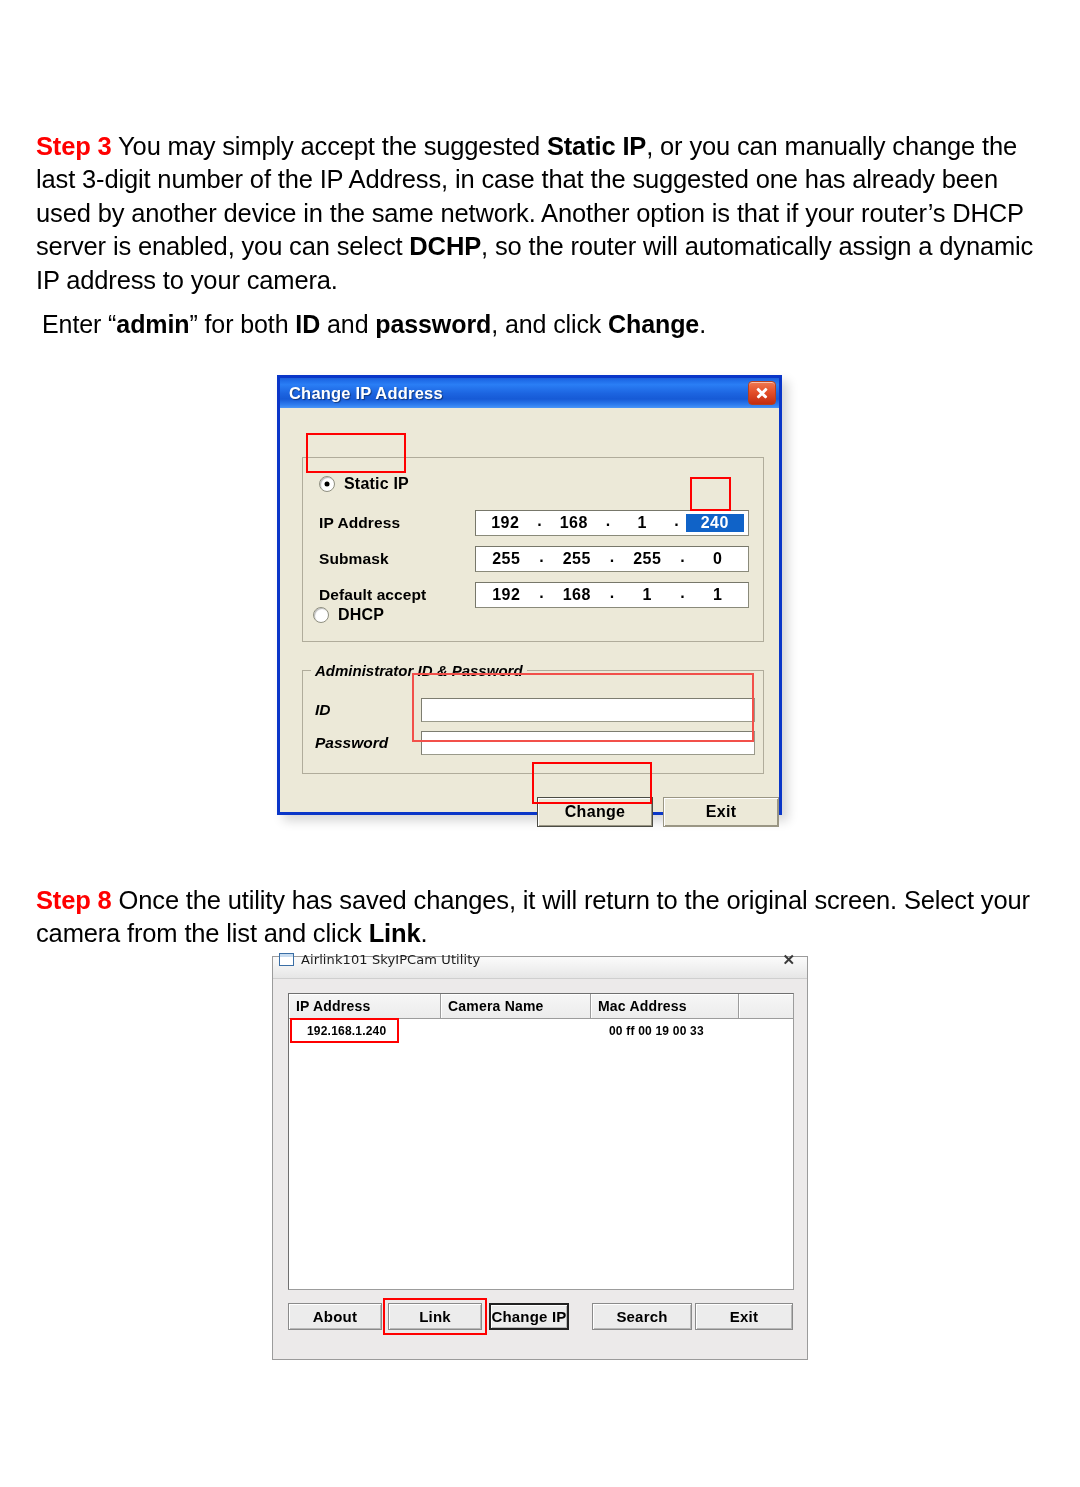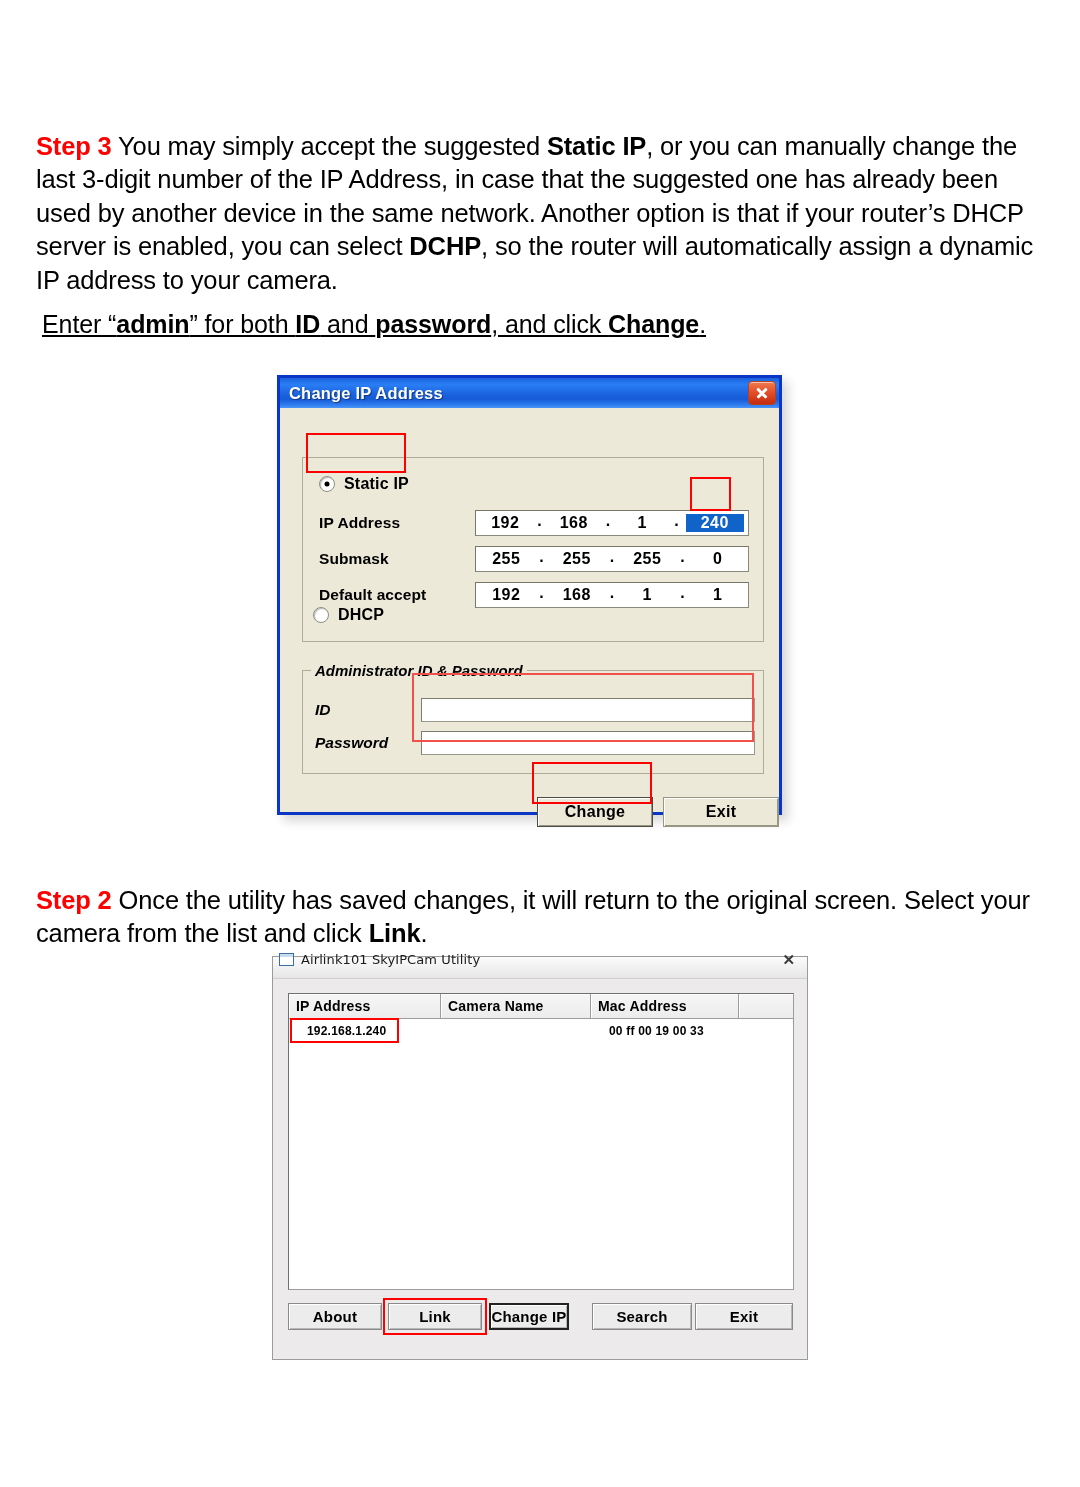--- a/index.html
+++ b/index.html
@@ -38,21 +38,20 @@
   }
   .b { font-weight: bold; }
 
   .subline {
     position: absolute;
     left: 42px;
     top: 308px;
     font-size: 25px;
     line-height: 32px;
     letter-spacing: -0.1px;
-    text-decoration: underline;
   }
 
   
   #dlg-change-ip {
     position: absolute;
     left: 277px;
     top: 375px;
     width: 505px;
     height: 440px;
     background: #ece9d8;
@@ -524,21 +523,21 @@
   </div>
 </div>
 
 <div class="redbox" id="redbox-static"></div>
 <div class="redbox" id="redbox-240"></div>
 <div class="redbox thin" id="redbox-admin"></div>
 <div class="redbox" id="redbox-change"></div>
 
 <div class="instructions" id="step4-block">
   <p class="para">
-    <span class="step-label">Step 2</span><span> Once the utility has saved changes, it will return to the original screen. Select your camera from the list and click </span><span class="b">Link</span><span>.</span>
+    <span class="step-label">Step 8</span><span> Once the utility has saved changes, it will return to the original screen. Select your camera from the list and click </span><span class="b">Link</span><span>.</span>
   </p>
 </div>
 
 <div id="dlg-utility">
   <div class="titlebar2">
     <span class="win-icon"></span>
     <span class="title-text2">Airlink101 SkyIPCam Utility</span>
     <span class="close-x2">✕</span>
   </div>
 

